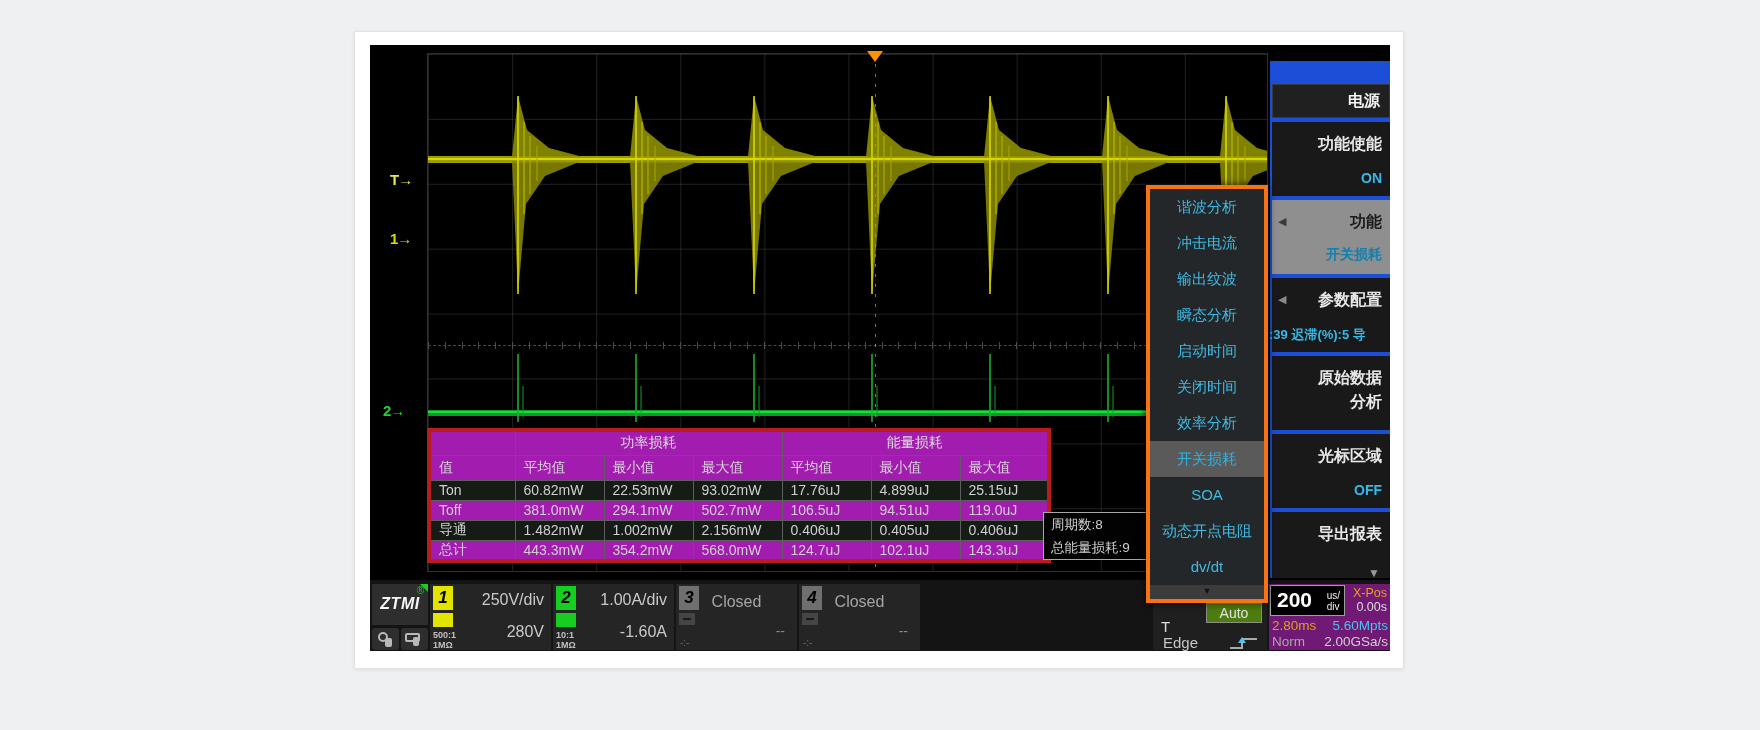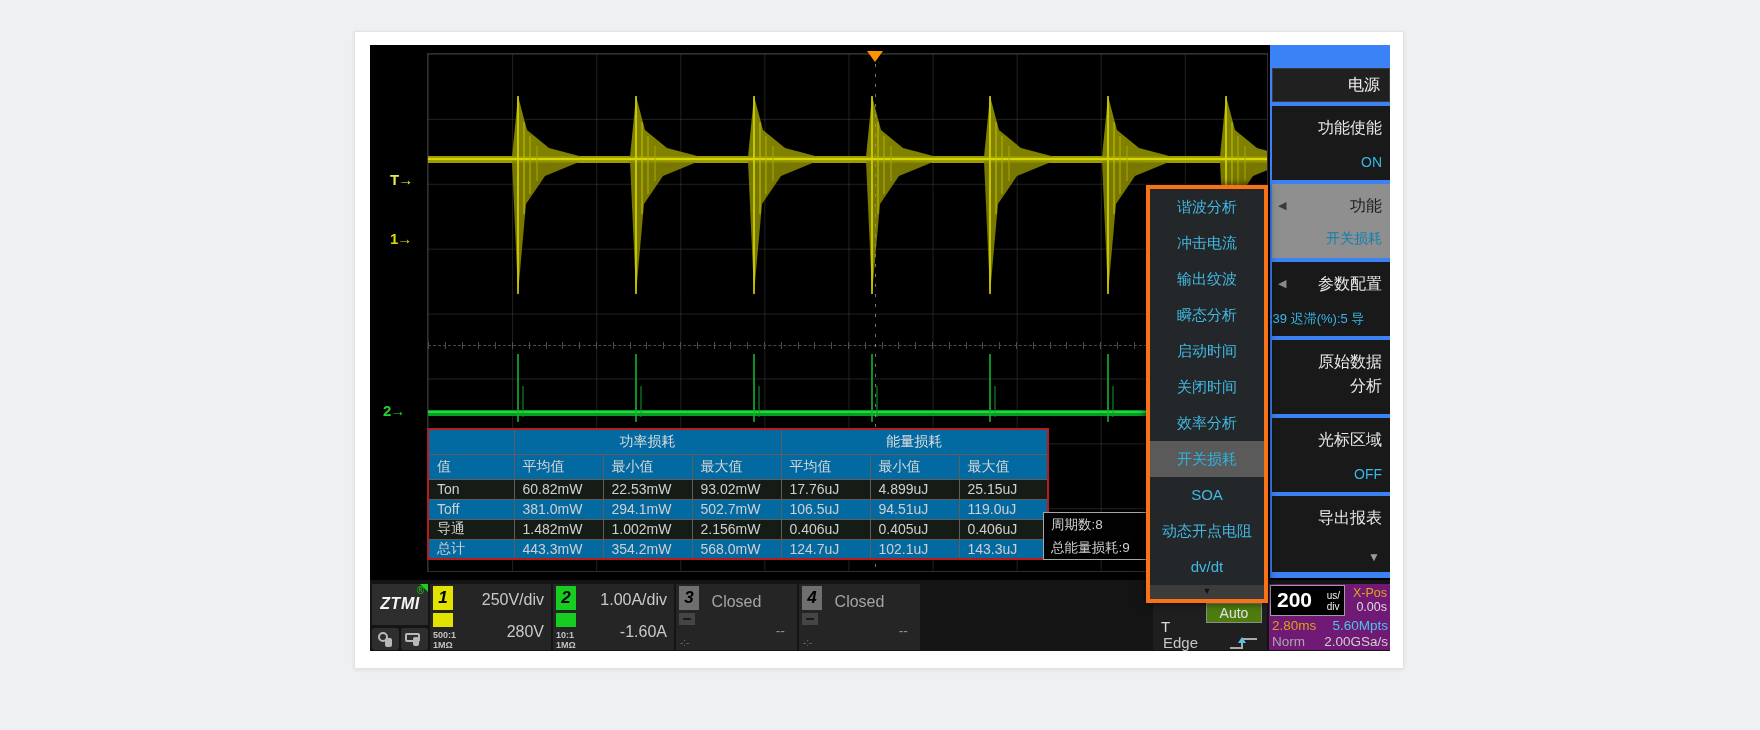--- a/index.html
+++ b/index.html
@@ -18,41 +18,41 @@
   .vtrig { position:absolute; left:447px; top:0; bottom:0; width:1px;
     background:repeating-linear-gradient(180deg,#9a9a9a 0 3px, transparent 3px 10px); opacity:.75; }
   .trig-tri { position:absolute; left:497px; top:6px; width:0; height:0; z-index:4;
     border-left:8px solid transparent; border-right:8px solid transparent; border-top:11px solid #ff9000; }
   .mk { position:absolute; font-weight:bold; font-size:15px; z-index:4; letter-spacing:-1px; }
   .mk-t { left:20px; top:126px; color:#e8e84a; }
   .mk-1 { left:20px; top:185px; color:#d9d900; }
   .mk-2 { left:13px; top:357px; color:#22d42a; }
 
   
-  table.meas { position:absolute; left:57px; top:383px; z-index:8; border-collapse:collapse; background:#0369a1;
-    font-size:14px; color:#cfcfcf; table-layout:fixed; border:2px solid #b91c1c; }
+  table.meas { position:absolute; left:57px; top:383px; z-index:8; border-collapse:collapse; background:#a21caf;
+    font-size:14px; color:#cfcfcf; table-layout:fixed; border:4px solid #b91c1c; }
   table.meas td { border:1px solid #5e5e5e; padding:0 0 0 8px; height:20px; white-space:nowrap; overflow:hidden; }
   table.meas tr.grp td { height:25px; text-align:center; padding:0; color:#dcdcdc; }
   table.meas tr.hdr td { height:25px; color:#d6d6d6; }
   table.meas tr.alt td { background:#151c15; }
   .c0{width:86px}.cv{width:89px}
 
   .cycle-box { position:absolute; left:673px; top:467px; width:132px; height:48px; background:#020202;
     border:1px solid #a8a8a8; z-index:9; color:#cfcfcf; font-size:13.5px; line-height:23px; padding-left:7px;
     white-space:nowrap; overflow:hidden; }
 
   
   .dropdown { position:absolute; left:776px; top:140px; width:122px; z-index:30; background:#24272a;
     border:4px solid #f97316; box-shadow:0 0 8px rgba(0,0,0,.7); }
   .dd-item { height:36px; line-height:36px; text-align:center; color:#41b9e2; font-size:15px; white-space:nowrap; overflow:hidden; }
   .dd-item.selected { background:#5a5a5a; color:#2fb3de; }
   .dd-more { height:14px; background:#3c3c3c; text-align:center; line-height:12px; color:#111; font-size:9px; }
 
   
-  .sidebar { position:absolute; left:900px; top:0; width:120px; height:533px; background:#3b82f6; z-index:10; }
+  .sidebar { position:absolute; left:900px; top:16px; width:120px; height:533px; background:#1d4ed8; z-index:10;font-weight:bold; }
   .sb-box { position:absolute; left:2px; width:118px; height:74px; background:#191919; }
   .sb-box .lab { position:absolute; right:8px; top:12px; font-size:16px; color:#e8e8e8; white-space:nowrap; }
   .sb-box .lab2{ position:absolute; right:8px; top:36px; font-size:16px; color:#e8e8e8; }
   .sb-box .val { position:absolute; right:8px; bottom:10px; font-size:14px; color:#35b9e9; white-space:nowrap; }
   .sb-box .arr { position:absolute; left:6px; top:15px; font-size:11px; color:#8a8a8a; }
   .sb-title { position:absolute; left:2px; top:23px; width:118px; height:34px; background:#202020; border:1px solid #3a3a3a;
     color:#f2f2f2; font-size:16px; text-align:right; line-height:32px; padding-right:9px; }
   .sb-sel { background:#8f8f8f; }
   .sb-sel .lab { color:#1c1c1c; }
   .sb-sel .val { color:#117fb0; }

